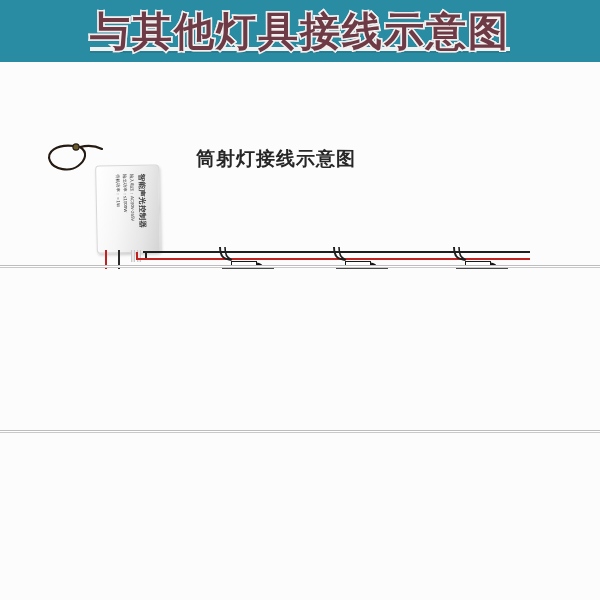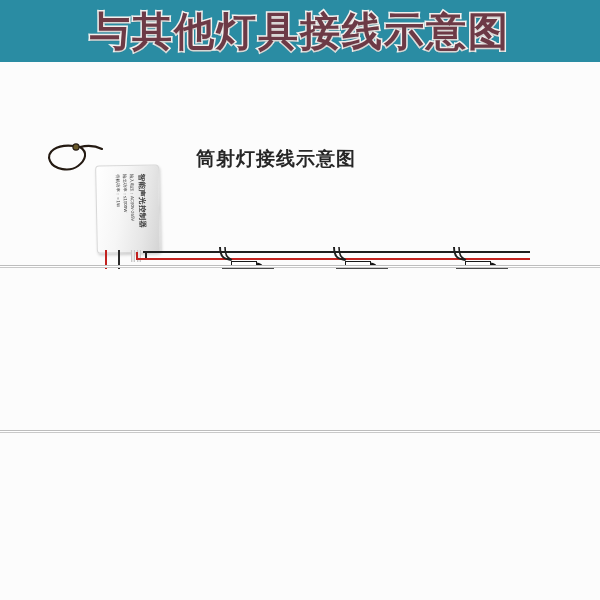--- a/index.html
+++ b/index.html
@@ -18,20 +18,21 @@
     background:#2a8ca3;
     display:flex;align-items:center;justify-content:center;
   }
   .banner-title{
     font-size:40px;font-weight:bold;letter-spacing:2px;
     color:#6d3a46;
     -webkit-text-stroke:3px #f2f0ee;
     paint-order:stroke fill;
     text-shadow:0 2px 0 rgba(0,0,0,0.10);
     font-family:"Liberation Sans","DejaVu Sans",sans-serif;
+    text-decoration:underline;
   }
 
   
   .section{position:absolute;left:0;width:600px;background:#fcfcfc;}
   .sec1{top:62px;height:205px;}
   .sec2{top:269px;height:163px;}
   .sec3{top:434px;height:166px;}
 
   .divider{
     position:absolute;left:0;width:600px;height:3px;

